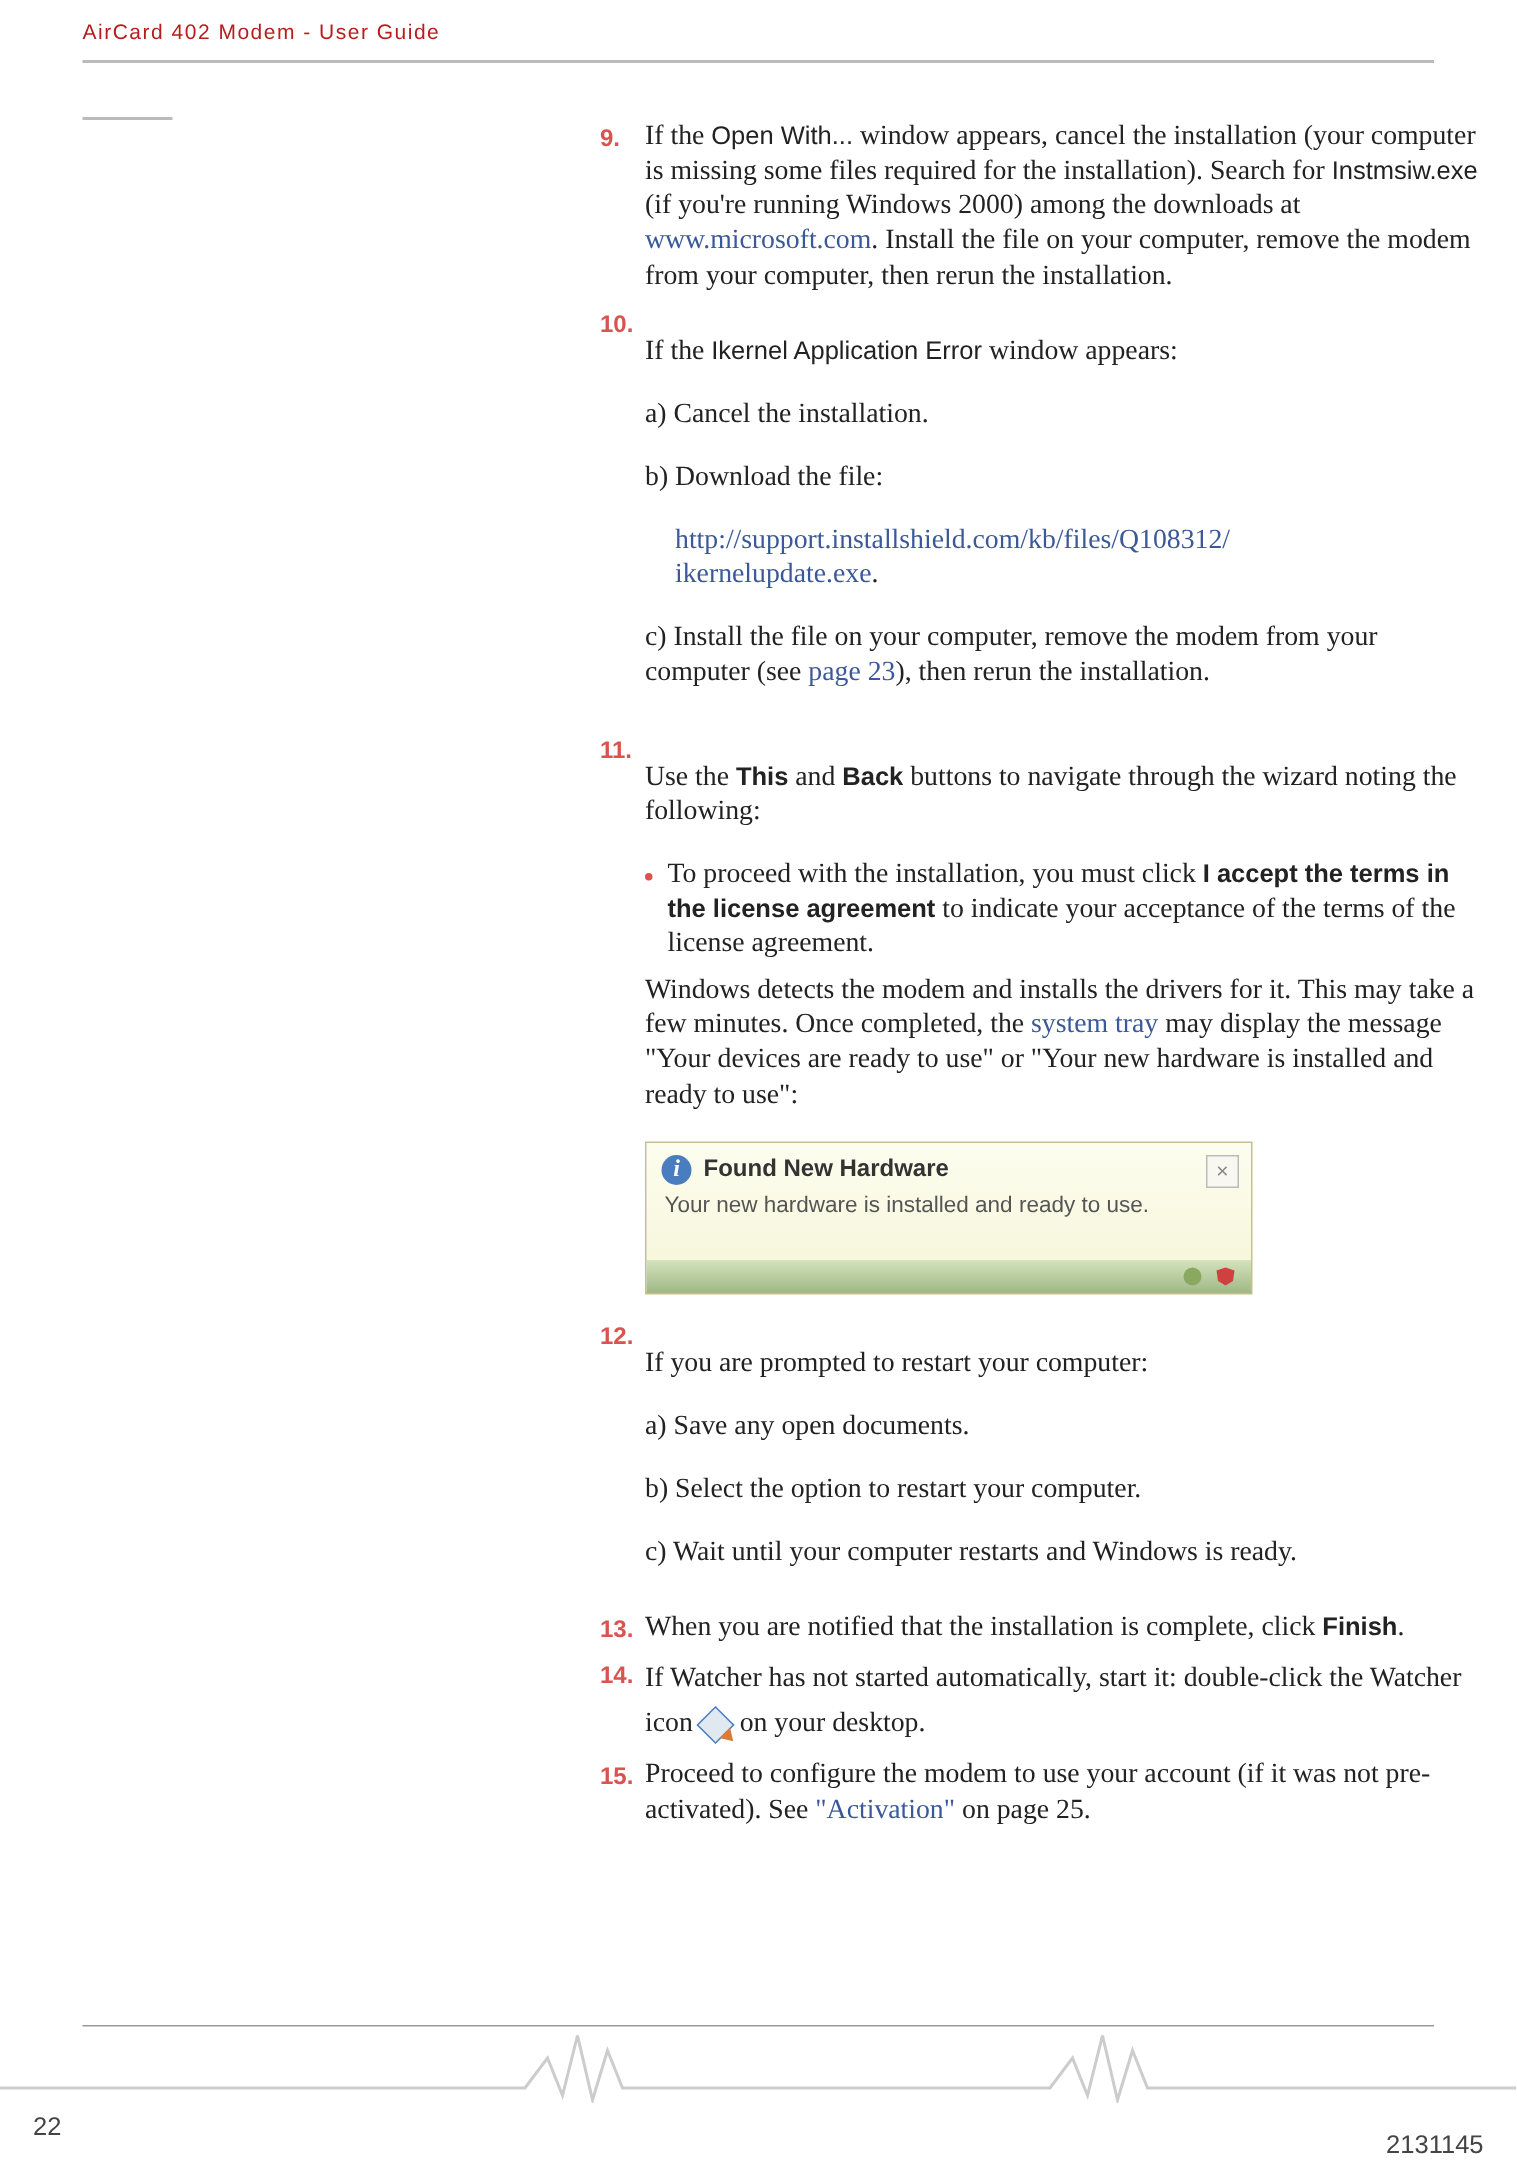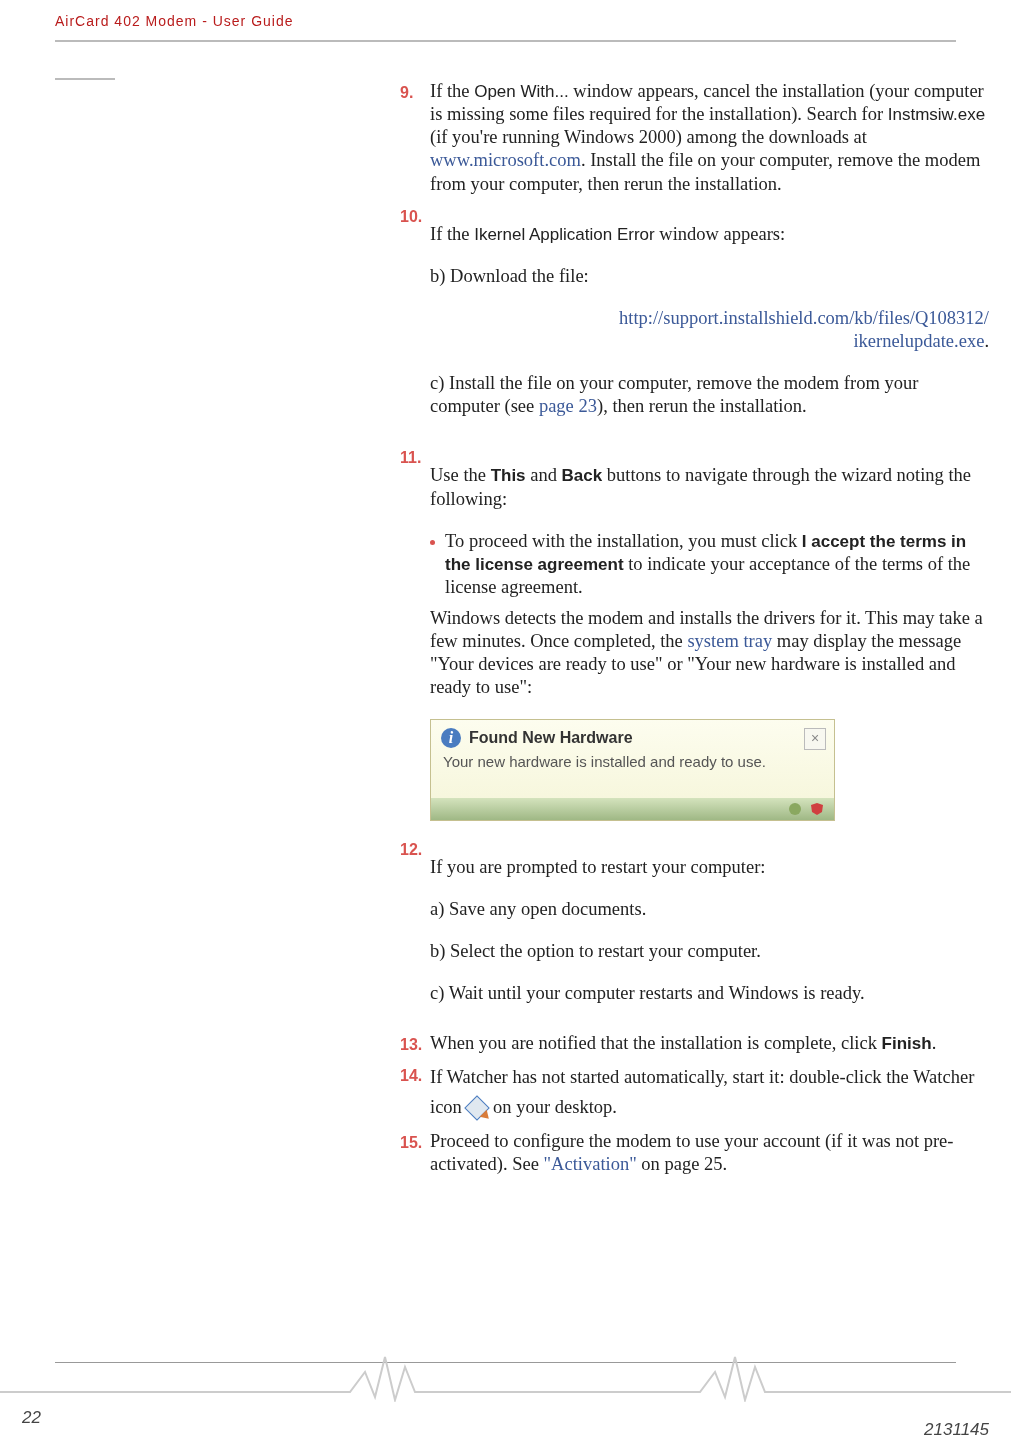--- a/index.html
+++ b/index.html
@@ -56,21 +56,20 @@
     }
     .sans {
       font-family: Arial, Helvetica, sans-serif;
       font-size: 17px;
     }
     .bold {
       font-weight: bold;
     }
     .link {
       color: #3b5998;
-      text-align: right;
     }
     .indent {
       margin-left: 20px;
     }
     .bullet-row {
       display: flex;
       align-items: flex-start;
       margin-top: 3px;
     }
     .bullet-dot {
@@ -175,22 +174,21 @@
       border-left: 8px solid #d97c3a;
       border-top: 5px solid transparent;
       border-bottom: 5px solid transparent;
       transform: rotate(45deg);
     }
     .footer {
       position: absolute;
       bottom: 0;
       left: 0;
       right: 0;
-      height: 80px;
-      font-style: italic;
+      height: 92px;
     }
     .footer-line {
       border-top: 1px solid #999;
       margin: 0 55px;
     }
     .page-num {
       position: absolute;
       left: 22px;
       bottom: 14px;
       font-family: Arial, Helvetica, sans-serif;
@@ -230,20 +228,21 @@
     <div class="step-num">9.</div>
     <div class="step-body">
       <span>If the </span><span class="sans">Open With...</span><span> window appears, cancel the installation (your computer is missing some files required for the installation). Search for </span><span class="sans">Instmsiw.exe</span><span> (if you're running Windows 2000) among the downloads at </span><span class="link">www.microsoft.com</span><span>. Install the file on your computer, remove the modem from your computer, then rerun the installation.</span>
     </div>
   </div>
 
   <div class="step">
     <div class="step-num">10.</div>
     <div class="step-body">
       <p><span>If the </span><span class="sans">Ikernel Application Error</span><span> window appears:</span></p>
+      <p class="sub-inst">a) Cancel the installation.</p>
       <p class="sub-inst">b) Download the file:</p>
       <p class="indent link">
         <span>http://support.installshield.com/kb/files/Q108312/</span><br>
         <span>ikernelupdate.exe</span><span style="color:#222">.</span>
       </p>
       <p class="sub-inst"><span>c) Install the file on your computer, remove the modem from your computer (see </span><span class="link">page 23</span><span>), then rerun the installation.</span></p>
     </div>
   </div>
 
   <div class="step">

